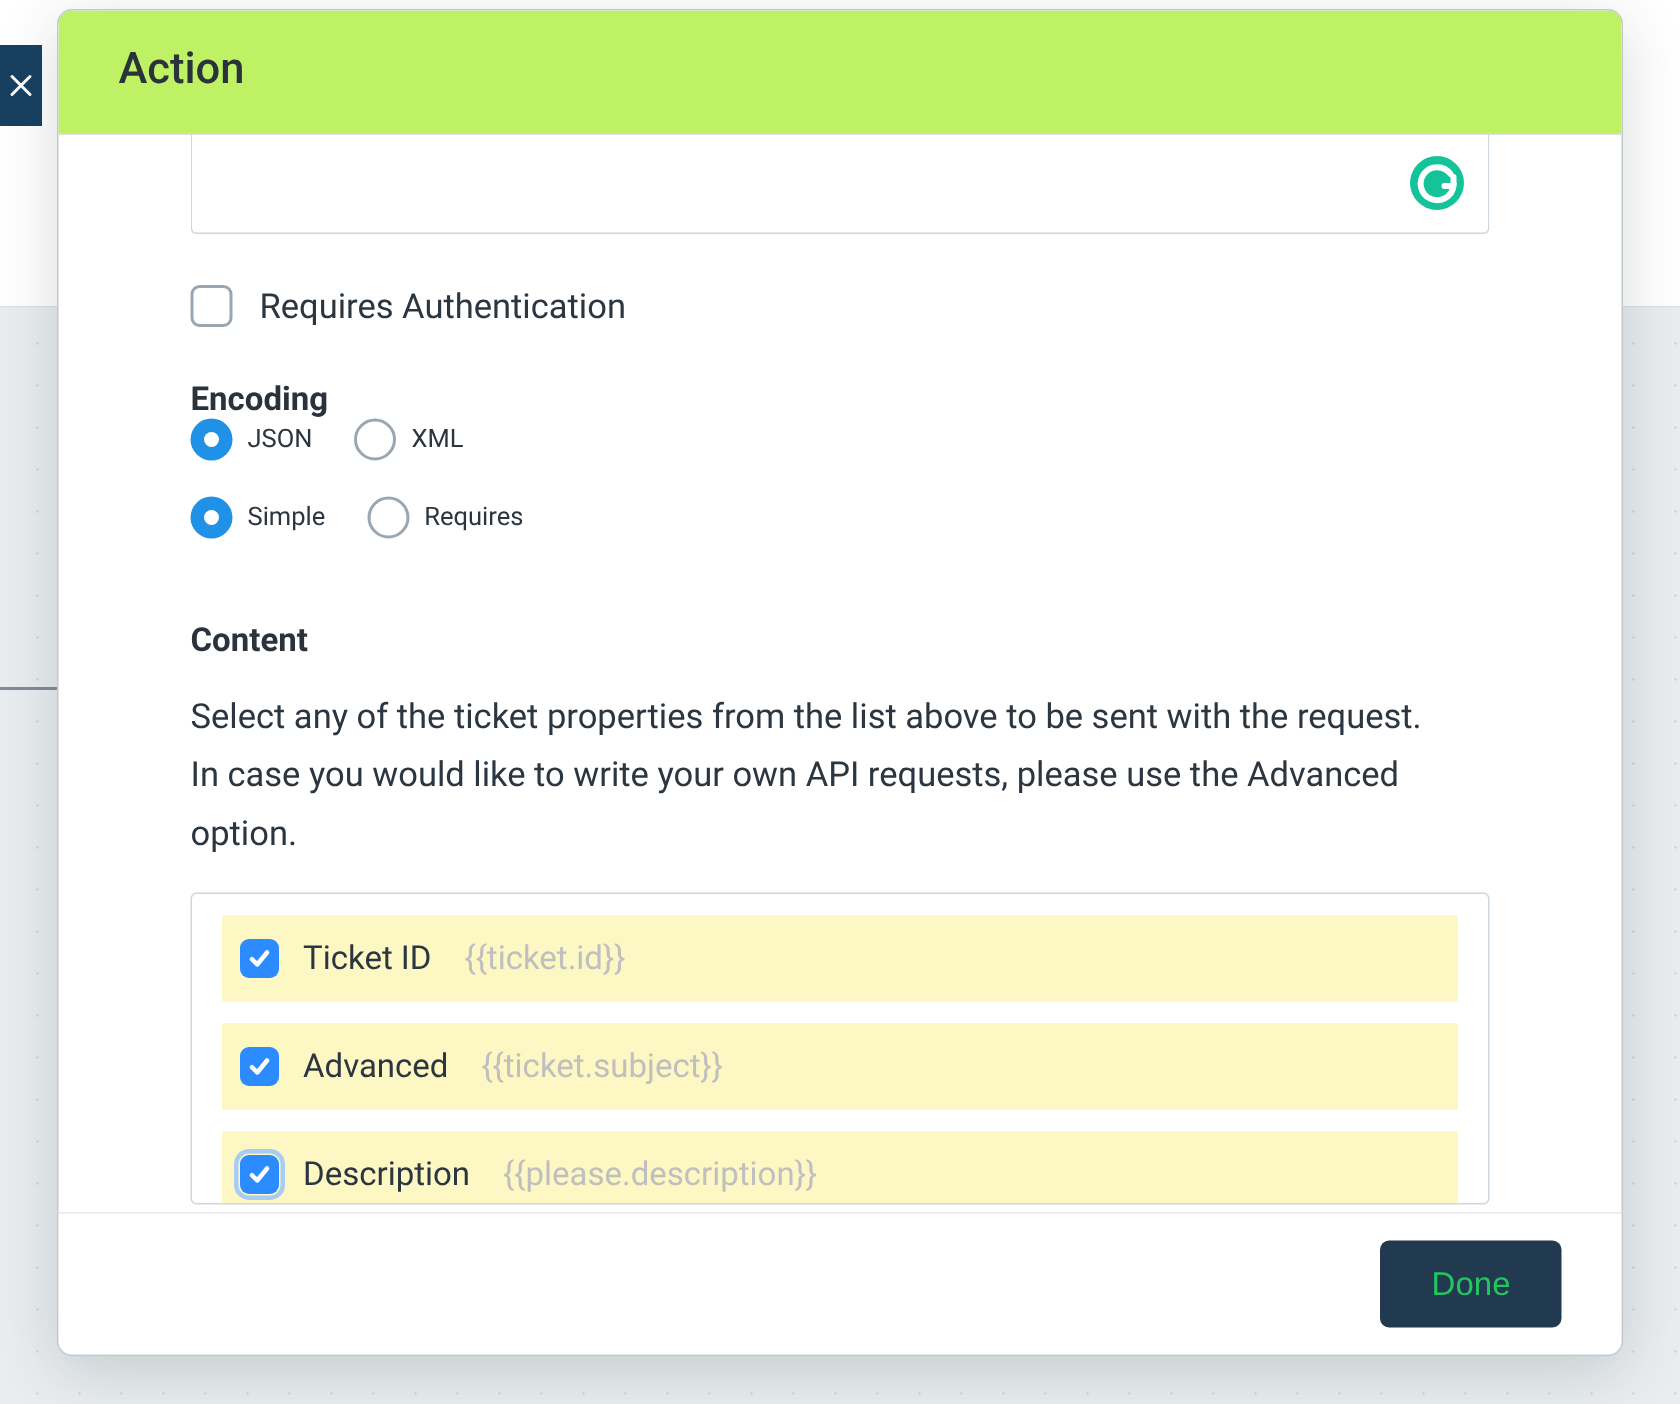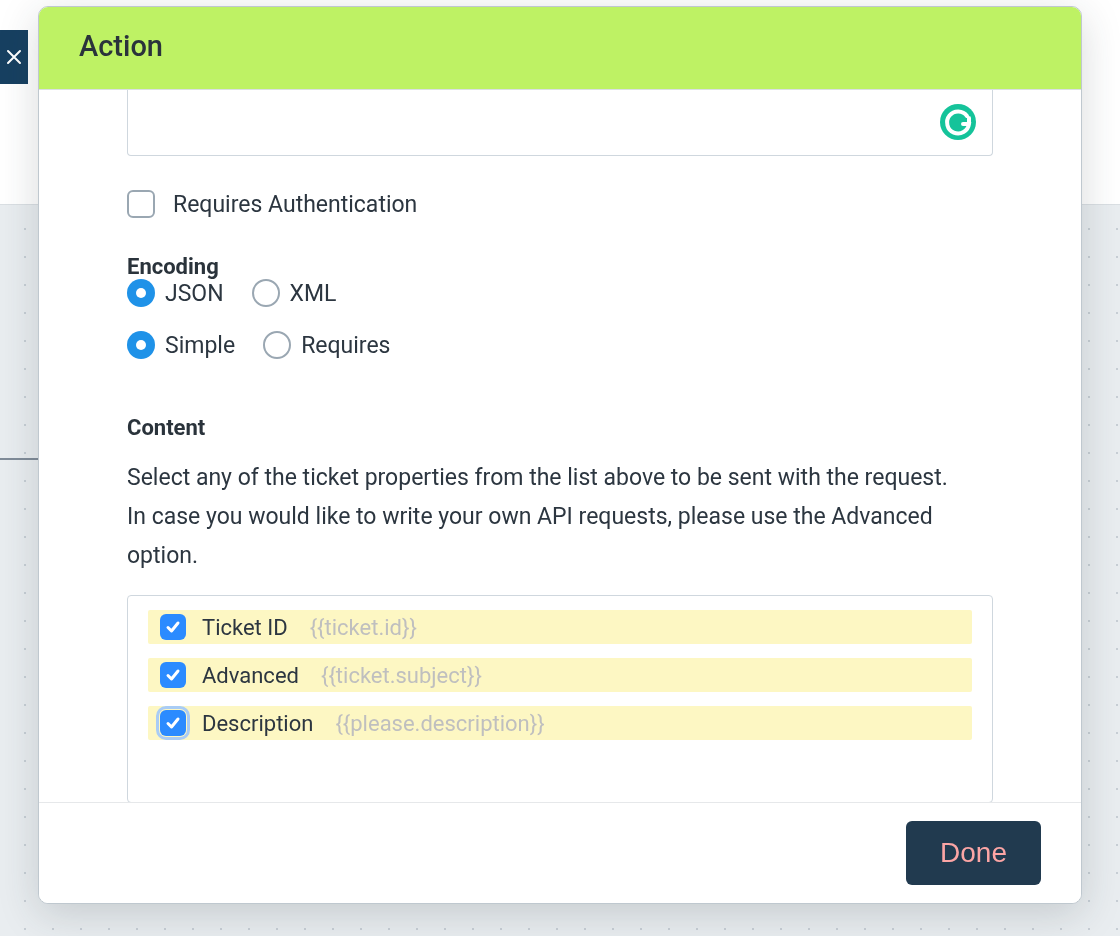--- a/index.html
+++ b/index.html
@@ -134,21 +134,21 @@
     .radio.selected::after {
       content: "";
       position: absolute;
       top: 50%; left: 50%;
       width: 10px; height: 10px;
       background: #fff;
       border-radius: 50%;
       transform: translate(-50%, -50%);
     }
     .radio-label {
-      font-size: 23px;
+      font-size: 17px;
       color: #2c3640;
     }
 
     .help-text {
       margin-top: 18px;
       font-size: 23px;
       line-height: 1.7;
       color: #2c3640;
       max-width: 840px;
     }
@@ -158,21 +158,21 @@
       border: 1px solid #cfd7de;
       border-radius: 4px;
       padding: 14px 20px 0 20px;
       height: 208px;
       overflow: hidden;
     }
     .content-item {
       display: flex; align-items: center;
       gap: 16px;
       background: #fdf7c3;
-      padding: 4px 12px;
+      padding: 16px 12px;
       margin-bottom: 14px;
       border-radius: 2px;
     }
     .content-item .cb {
       width: 26px; height: 26px;
       border-radius: 6px;
       background: #2b8bff;
       display: flex; align-items: center; justify-content: center;
       flex: 0 0 auto;
       cursor: pointer;
@@ -192,22 +192,22 @@
     .modal-footer {
       flex: 0 0 auto;
       border-top: 1px solid #e6e8ea;
       padding: 18px 40px;
       display: flex;
       justify-content: flex-end;
       background: #fff;
     }
     .btn-done {
       background: #213a4f;
-      color: #fca5a5;
-      font-size: 28px;
+      color: #22c55e;
+      font-size: 22px;
       padding: 16px 34px;
       border: none;
       border-radius: 6px;
       cursor: pointer;
     }
   </style>
 </head>
 <body>
 
 <div class="bg-top"></div>

